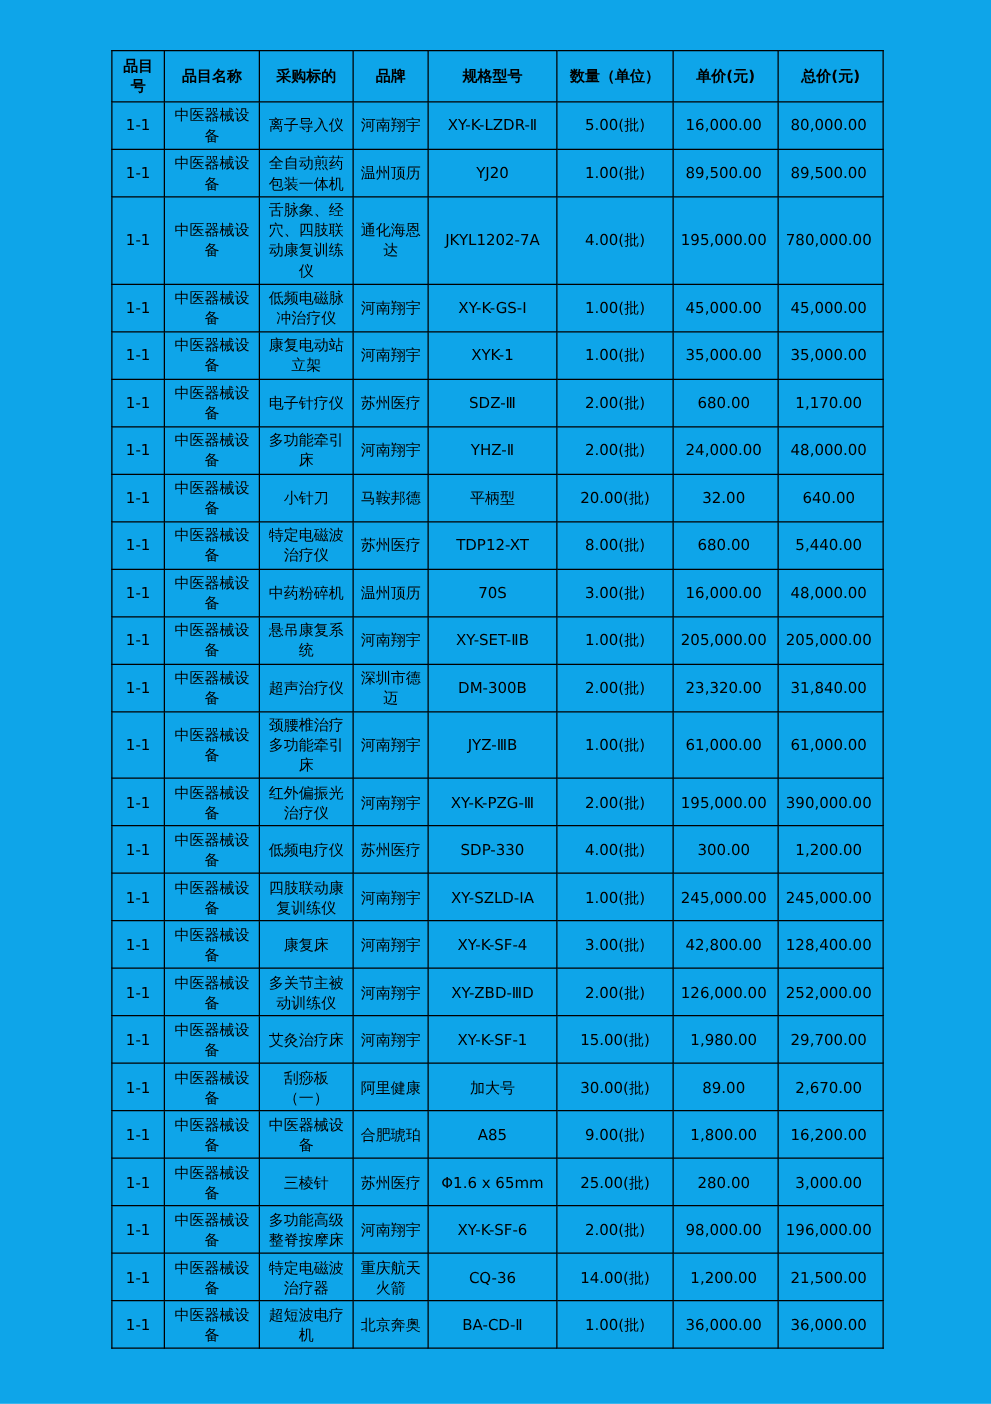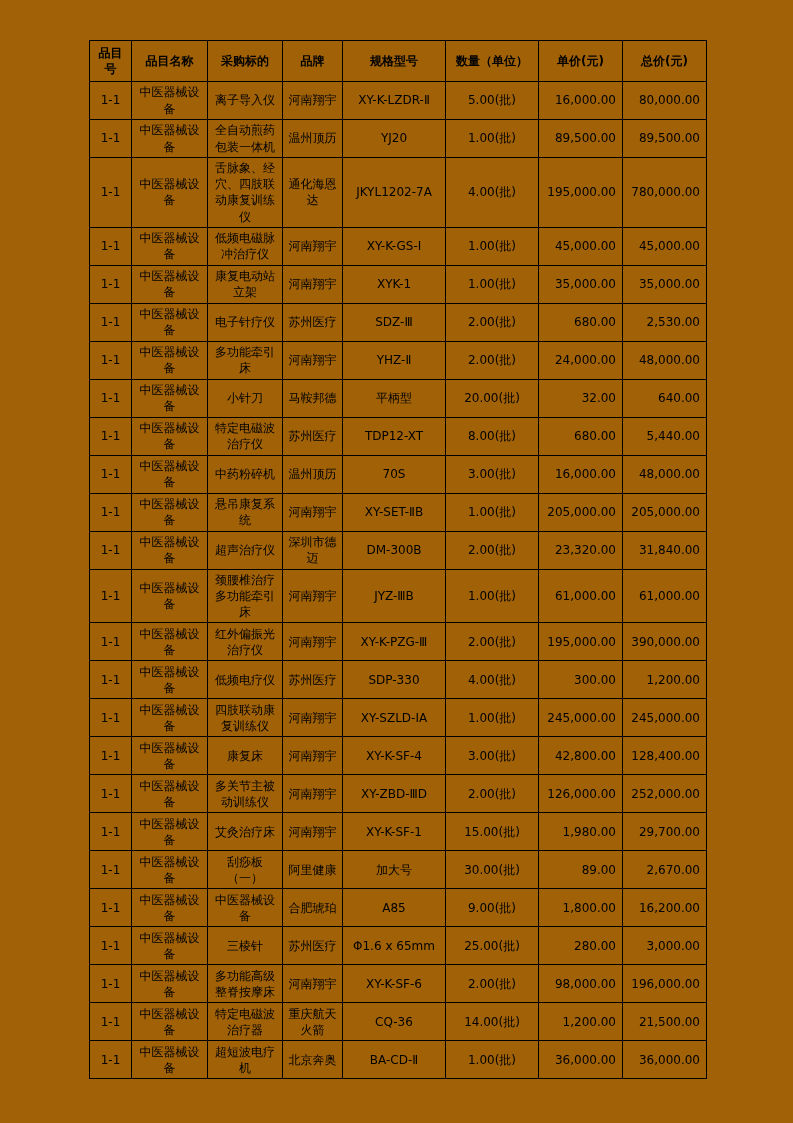--- a/index.html
+++ b/index.html
@@ -1,37 +1,37 @@
 <!DOCTYPE html>
 <html><head>
 <meta charset="utf-8">
 <style>
   html,body{margin:0;padding:0;}
   body{
     width:793px;height:1123px;background:#ffffff;
     font-family:"DejaVu Sans","Liberation Sans",sans-serif;
     color:#000;
   }
-  .page{position:relative;width:793px;height:1123px;background:#a16207;overflow:hidden;}
+  .page{position:relative;width:793px;height:1123px;background:#0ea5e9;overflow:hidden;}
   table.proc{
     position:absolute;left:89px;top:40px;width:617px;
     border-collapse:collapse;table-layout:fixed;
   }
   table.proc th,table.proc td{
     border:1px solid #000;
     font-size:12px;line-height:1.35;
     padding:2px 3px;
     text-align:center;vertical-align:middle;
     white-space:pre-line;
     word-break:break-all;
     overflow:hidden;
   }
   table.proc th{font-weight:bold;height:36px;}
   table.proc td{height:33px;}
-  table.proc td.c6,table.proc td.c7{text-align:right;padding-right:6px;}
+  table.proc td.c6,table.proc td.c7{text-align:center;padding-right:6px;}
 </style>
 </head>
 <body>
 
 <div class="page">
   <table class="proc">
     <colgroup>
       <col style="width:42px">
         <col style="width:76px">
         <col style="width:75px">
@@ -106,21 +106,21 @@
           <td class="c7">35,000.00</td>
         </tr>
         <tr>
           <td class="c0">1-1</td>
           <td class="c1">中医器械设备</td>
           <td class="c2">电子针疗仪</td>
           <td class="c3">苏州医疗</td>
           <td class="c4">SDZ-Ⅲ</td>
           <td class="c5">2.00(批)</td>
           <td class="c6">680.00</td>
-          <td class="c7">2,530.00</td>
+          <td class="c7">1,170.00</td>
         </tr>
         <tr>
           <td class="c0">1-1</td>
           <td class="c1">中医器械设备</td>
           <td class="c2">多功能牵引床</td>
           <td class="c3">河南翔宇</td>
           <td class="c4">YHZ-Ⅱ</td>
           <td class="c5">2.00(批)</td>
           <td class="c6">24,000.00</td>
           <td class="c7">48,000.00</td>

